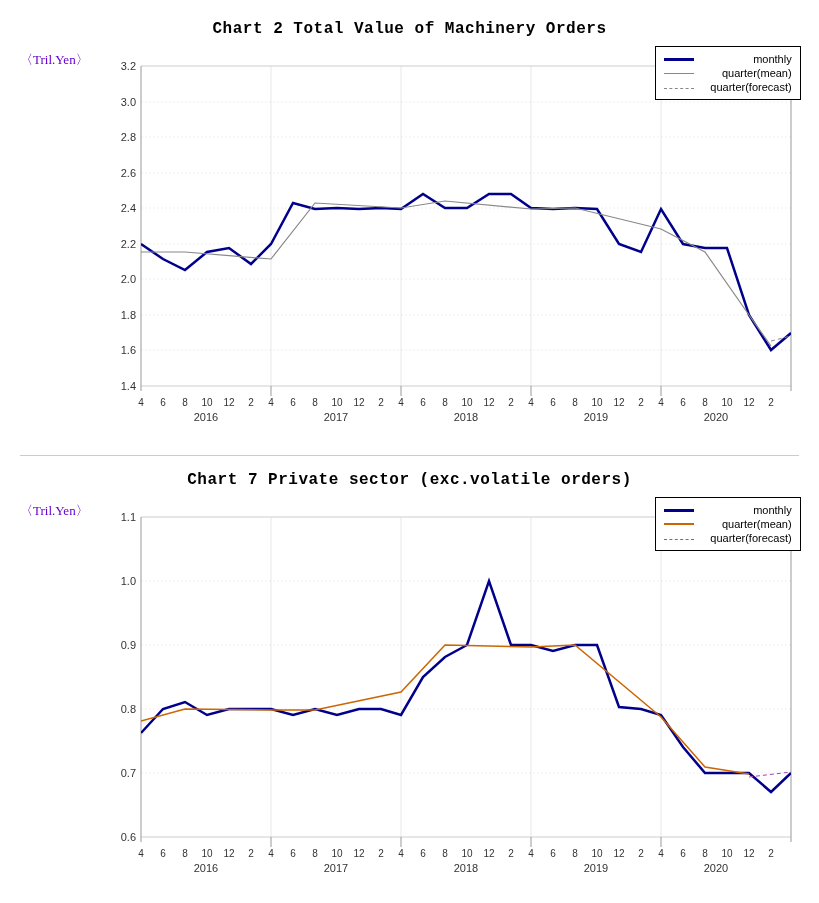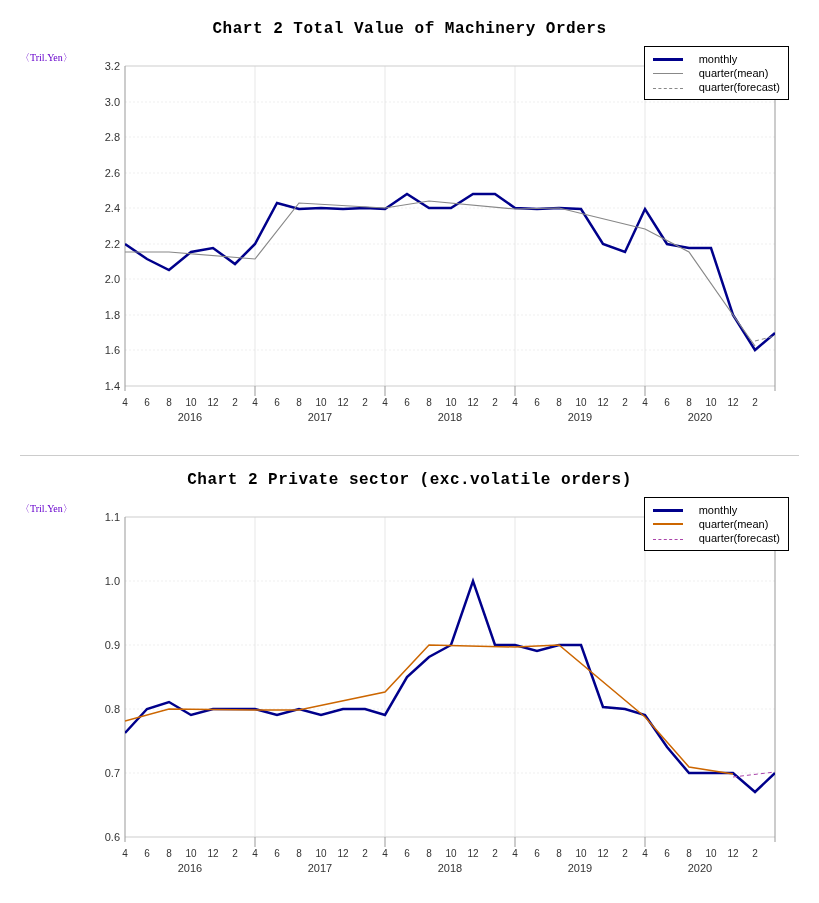--- a/index.html
+++ b/index.html
@@ -26,21 +26,21 @@
       font-family: 'Courier New', Courier, monospace;
       margin-bottom: 8px;
       letter-spacing: 0.5px;
     }
     .chart-area {
       position: relative;
       display: flex;
       align-items: stretch;
     }
     .y-axis-label {
-      font-size: 10px;
+      font-size: 13px;
       color: #6600cc;
       writing-mode: horizontal-tb;
       margin-right: 2px;
       padding-top: 5px;
       white-space: nowrap;
     }
     .chart-inner {
       flex: 1;
       position: relative;
     }
@@ -52,20 +52,21 @@
       padding: 4px 8px;
       background: #fff;
       font-size: 11px;
       z-index: 10;
     }
     .legend-item {
       display: flex;
       align-items: center;
       gap: 16px;
       margin: 2px 0;
+      justify-content: space-between;
     }
     .legend-line {
       width: 30px;
       height: 2px;
       display: inline-block;
     }
     .legend-text {
       font-size: 11px;
       font-family: Arial, sans-serif;
     }
@@ -238,21 +239,21 @@
           <polyline clip-path="url(#clip1)" points="680,295 700,290" fill="none" stroke="#888" stroke-width="1" stroke-dasharray="4,3"></polyline>
 
         </svg>
       </div>
     </div>
   </div>
 
   <hr class="divider">
 
   <div class="chart-section">
-    <div class="chart-title">Chart 2  Private sector (exc.volatile orders)</div>
+    <div class="chart-title">Chart 7  Private sector (exc.volatile orders)</div>
     <div class="chart-area">
       <div class="y-axis-label">〈Tril.Yen〉</div>
       <div class="chart-inner">
         
         <div class="legend">
           <div class="legend-item">
             <span class="legend-line" style="background:#00008B;height:3px;"></span>
             <span class="legend-text">monthly</span>
           </div>
           <div class="legend-item">

